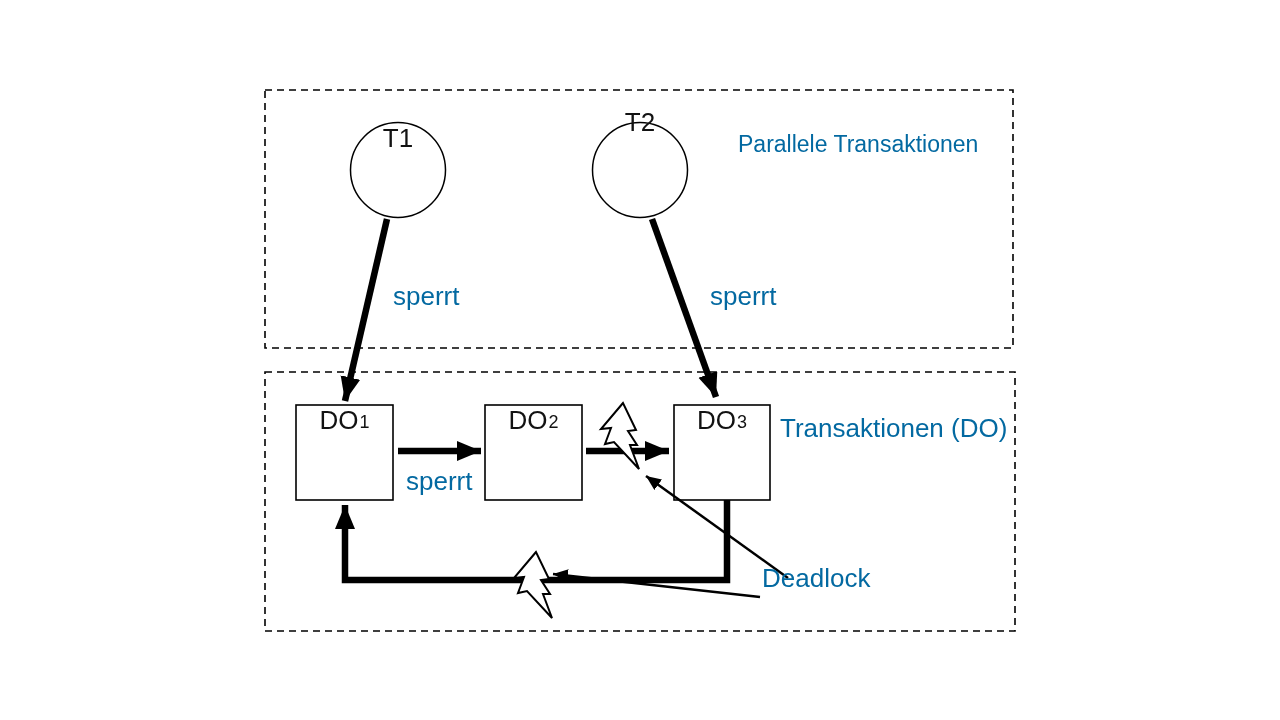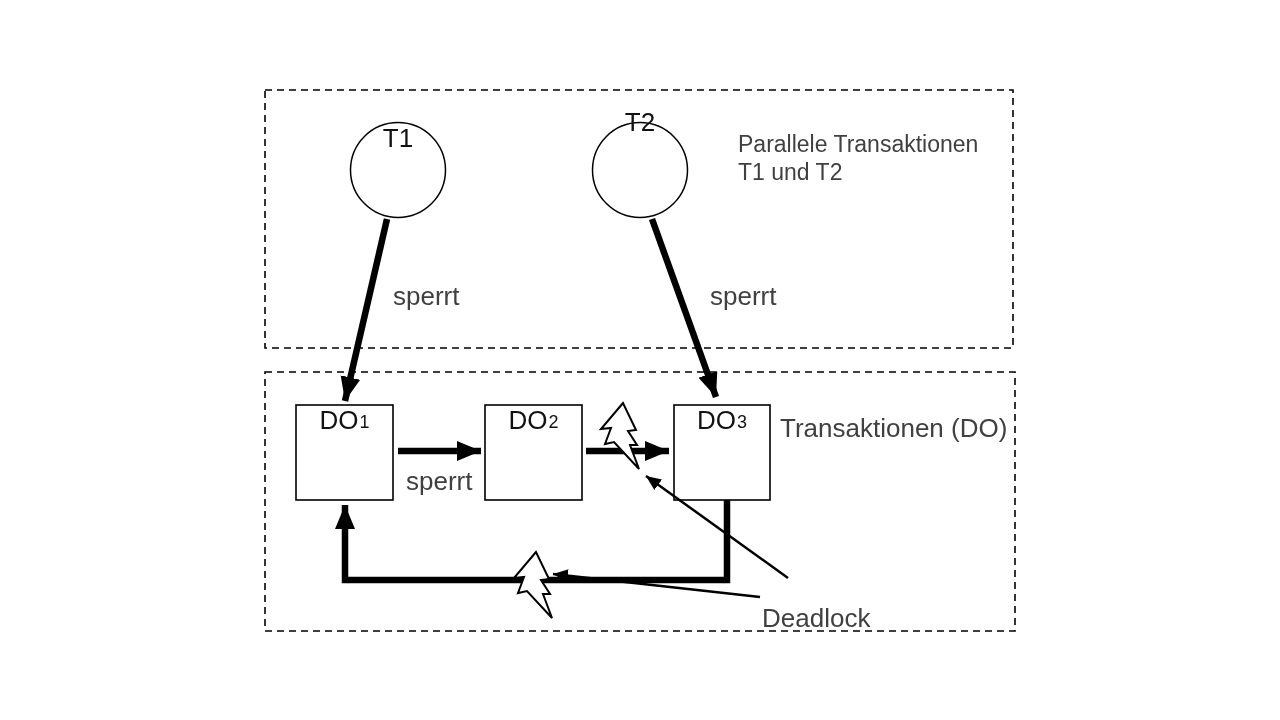--- a/index.html
+++ b/index.html
@@ -1,19 +1,19 @@
 <!DOCTYPE html>
 <html><head>
 <meta charset="utf-8">
 <style>
   html,body{margin:0;padding:0;background:#ffffff;}
   #stage{position:relative;width:1280px;height:720px;background:#ffffff;
          font-family:"Liberation Sans", sans-serif;color:#111;overflow:hidden;}
   #diagram-svg{position:absolute;left:0;top:0;}
-  .lbl{position:absolute;white-space:nowrap;font-size:26px;color:#404040;line-height:28px;}
+  .lbl{position:absolute;white-space:nowrap;font-size:26px;color:#0369a1;line-height:28px;}
   .lbl.small{font-size:23px;}
   .node-label{position:absolute;display:flex;align-items:flex-start;justify-content:center;
               font-size:26px;color:#121212;}
   .sub{font-size:18px;position:relative;top:7px;margin-left:1px;}
   .caption2{line-height:28px;}
 </style>
 </head>
 <body>
 
 <div id="stage">
@@ -54,36 +54,35 @@
 
   <div class="node-label" style="left:351px;top:123px;width:94px;height:94px">
     <span>T1</span>
   </div>
   <div class="node-label" style="left:593px;top:107px;width:94px;height:94px">
     <span>T2</span>
   </div>
 
   <div class="lbl small caption2" style="left:738px;top:130px">
     <div>Parallele Transaktionen</div>
-    <div>T1 und T2</div>
   </div>
   <div class="lbl" style="left:780px;top:414px">Transaktionen (DO)</div>
 
   <div class="lbl" style="left:393px;top:282px">sperrt</div>
   <div class="lbl" style="left:710px;top:282px">sperrt</div>
   <div class="lbl" style="left:406px;top:467px">sperrt</div>
 
   <div class="node-label" style="left:296px;top:405px;width:97px;height:95px">
     <span>DO</span>
       <span class="sub">1</span>
   </div>
   <div class="node-label" style="left:485px;top:405px;width:97px;height:95px">
     <span>DO</span>
       <span class="sub">2</span>
   </div>
   <div class="node-label" style="left:674px;top:405px;width:96px;height:95px">
     <span>DO</span>
       <span class="sub">3</span>
   </div>
 
-  <div class="lbl" style="left:762px;top:604px">Deadlock</div>
+  <div class="lbl" style="left:762px;top:564px">Deadlock</div>
 
 </div>
 
 </body></html>

